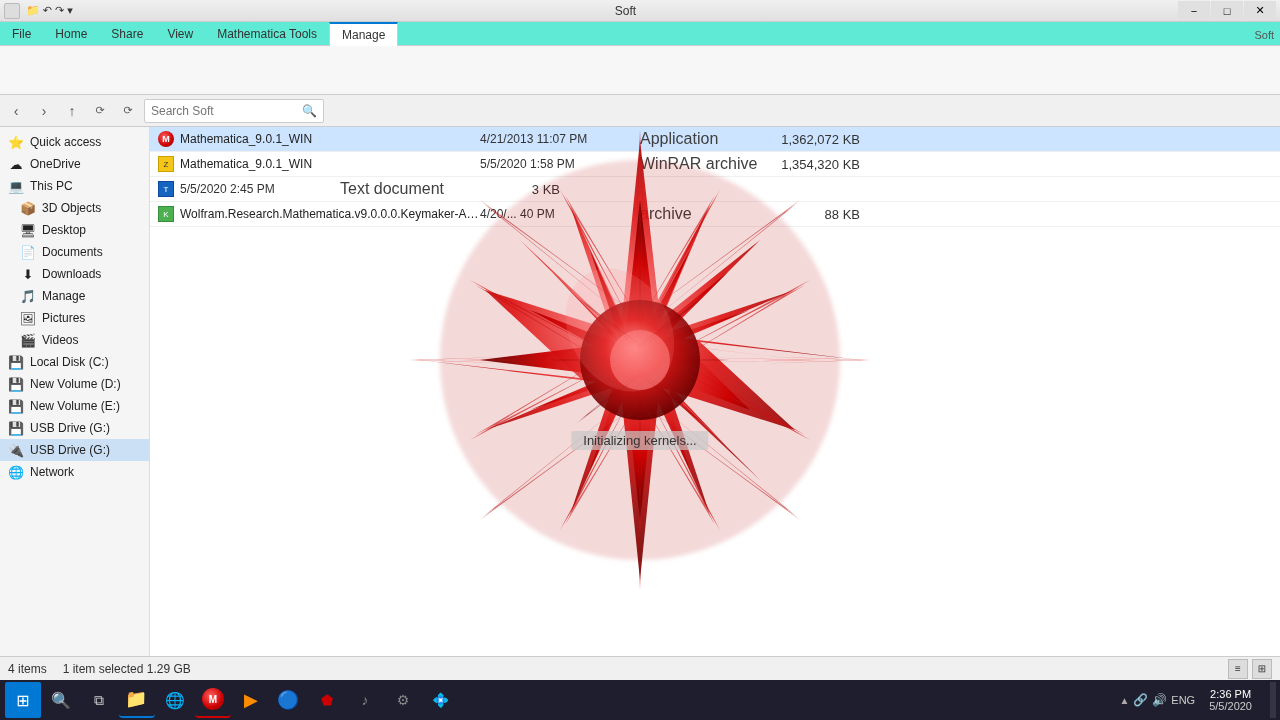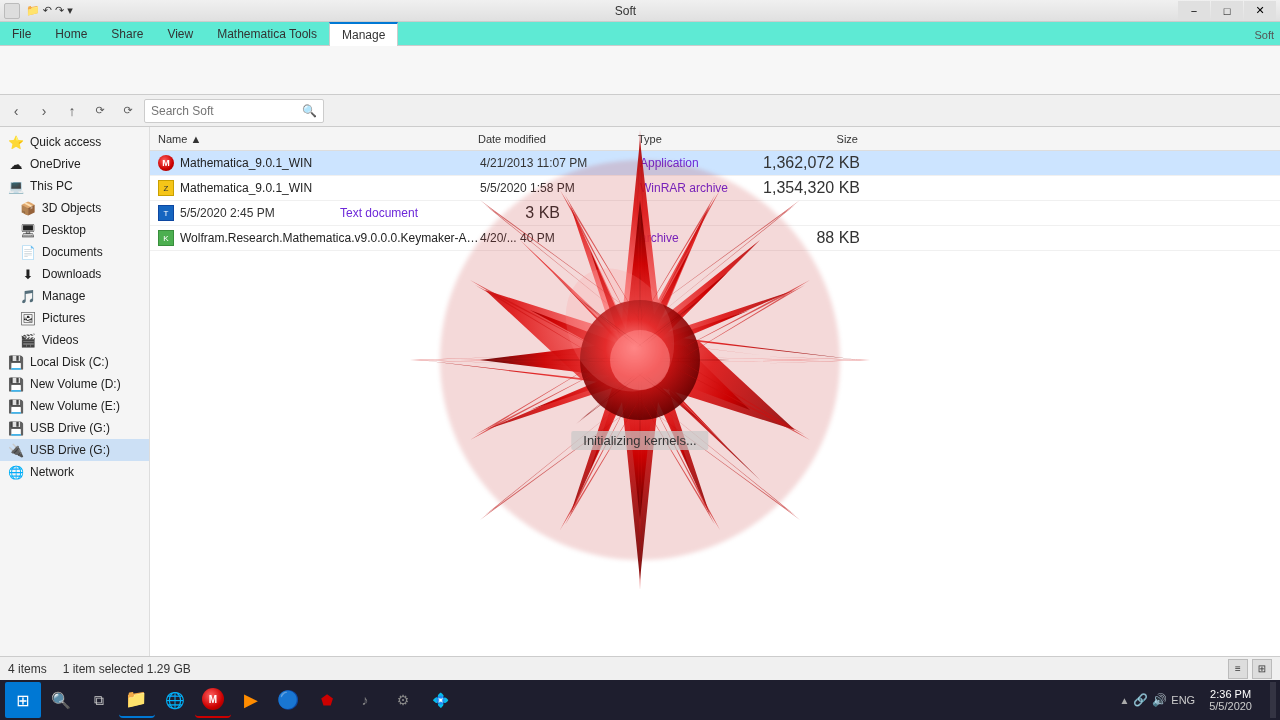--- a/index.html
+++ b/index.html
@@ -49,22 +49,22 @@
     #file-list-header { display: flex; align-items: center; background: #f5f5f5; border-bottom: 1px solid #ddd; height: 24px; padding: 0 8px; }
     .col-name { width: 320px; font-size: 11px; color: #333; cursor: pointer; }
     .col-date { width: 160px; font-size: 11px; color: #333; cursor: pointer; }
     .col-type { width: 120px; font-size: 11px; color: #333; cursor: pointer; }
     .col-size { width: 100px; font-size: 11px; color: #333; cursor: pointer; text-align: right; }
     .file-row { display: flex; align-items: center; padding: 3px 8px; cursor: pointer; border-bottom: 1px solid #f0f0f0; }
     .file-row.selected { background: #cce4ff; }
     .file-icon { width: 16px; height: 16px; margin-right: 6px; flex-shrink: 0; }
     .file-name { width: 300px; font-size: 12px; color: #222; overflow: hidden; text-overflow: ellipsis; white-space: nowrap; }
     .file-date { width: 160px; font-size: 12px; color: #333; }
-    .file-type { width: 120px; font-size: 12px; color: #6d28d9; }
-    .file-size { width: 100px; font-size: 16px; color: #333; text-align: right; }
+    .file-type { width: 120px; font-size: 16px; color: #404040; }
+    .file-size { width: 100px; font-size: 13px; color: #333; text-align: right; }
 
     
     #splash-overlay {
       position: absolute;
       top: 0; left: 0; width: 1280px; height: 720px;
       display: flex; align-items: center; justify-content: center;
       pointer-events: none;
       z-index: 100;
     }
     #splash-container {
@@ -239,26 +239,20 @@
       <span class="icon">🔌</span>
       <span>USB Drive (G:)</span>
     </div>
     <div class="sidebar-item">
       <span class="icon">🌐</span>
       <span>Network</span>
     </div>
   </div>
 
   <div id="file-list">
-    <div id="file-list-header">
-      <div class="col-name">Name ▲</div>
-      <div class="col-date">Date modified</div>
-      <div class="col-type">Type</div>
-      <div class="col-size">Size</div>
-    </div>
 
     <div class="file-row selected">
       <div class="math-icon file-icon">M</div>
       <div class="file-name">Mathematica_9.0.1_WIN</div>
       <div class="file-date">4/21/2013 11:07 PM</div>
       <div class="file-type">Application</div>
       <div class="file-size">1,362,072 KB</div>
     </div>
 
     <div class="file-row">

